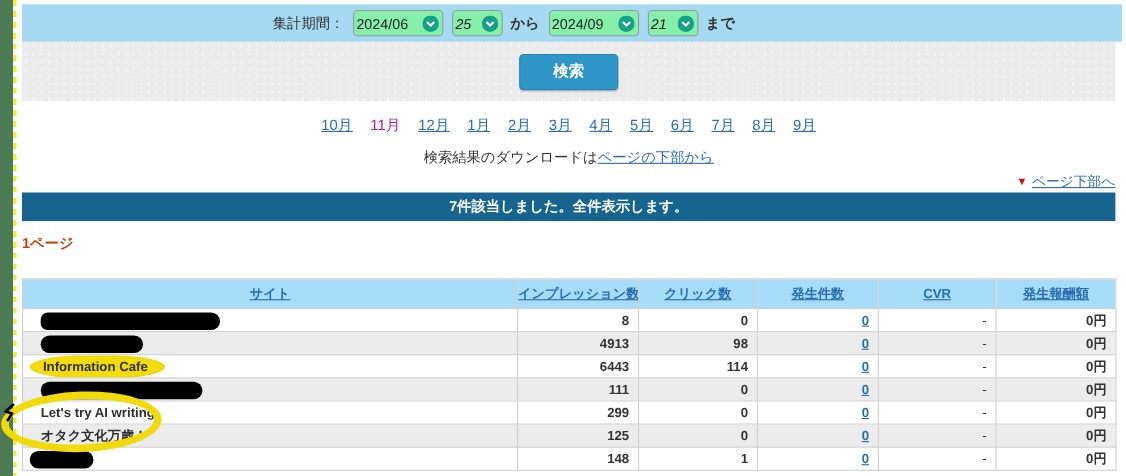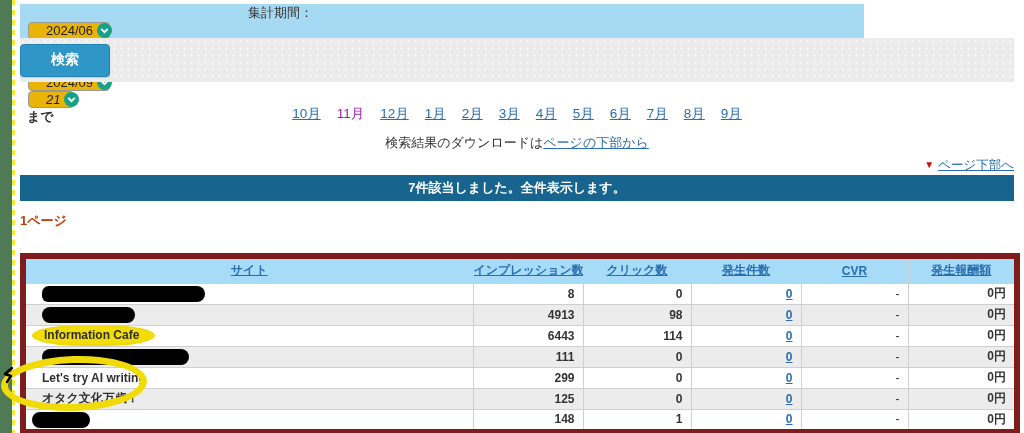--- a/index.html
+++ b/index.html
@@ -10,40 +10,40 @@
     color:#333; font-size:13px;
   }
   
   .stripe { position:absolute; left:0; top:0; width:12px; height:433px; background:#4e7a55; }
   .stripe-dash {
     position:absolute; left:12px; top:0; width:3px; height:433px;
     background:repeating-linear-gradient(180deg,#f3ea3a 0 5px,#ffffff 5px 10px);
   }
   
   .filter-bar {
-    position:absolute; left:20px; top:4px; width:844px; height:34px;
-    background:#a6daf2; display:flex; align-items:flex-start;flex-direction:column;
+    position:absolute; left:20px; top:4px; width:1000px; height:34px;
+    background:#a6daf2; display:flex; align-items:center;
   }
   .f-label { margin-left:228px; font-size:13px; color:#333; }
   .sel {
     display:inline-flex; align-items:center; justify-content:space-between;
-    background:#eab308; border:1px solid #999; border-radius:4px;
-    height:24px; padding:0 3px 0 17px; margin-left:8px; font-size:13px; color:#222;
+    background:#86efac; border:1px solid #999; border-radius:4px;
+    height:24px; padding:0 3px 0 2px; margin-left:8px; font-size:13px; color:#222;
     cursor:pointer;
   }
   .sel-ym { width:82px; } .sel-day { width:46px;font-style:italic; }
   .chev { display:inline-flex; margin-left:4px; }
   .f-word { margin-left:7px; font-size:13px;font-weight:bold; }
   
   .search-panel {
-    position:absolute; left:20px; top:38px; width:994px; height:44px;
+    position:absolute; left:20px; top:38px; width:994px; height:54px;
     background:#ebebeb;
     background-image:radial-gradient(circle,#f7f7f7 1px,transparent 1.2px);
     background-size:7px 7px;
-    display:flex; align-items:center; 
+    display:flex; align-items:center; justify-content:center;
   }
   .search-btn {
     width:90px; height:33px; background:#2f96c8; color:#fff; font-weight:bold;
     font-size:14px; border:1px solid #2384b4; border-radius:4px; cursor:pointer;
     font-family:inherit; box-shadow:0 1px 1px rgba(0,0,0,0.15);
   }
   
   .months {
     position:absolute; left:20px; top:105px; width:994px;
     text-align:center; font-size:13.5px;
@@ -62,21 +62,21 @@
     position:absolute; left:20px; top:175px; width:994px; height:26px;
     background:#17648f; color:#fff; font-size:13px;
     display:flex; align-items:center; justify-content:center;font-weight:bold;
   }
   
   .pageno { position:absolute; left:20px; top:212px; width:994px; text-align:left; font-weight:bold; font-size:13px; color:#c2410c; }
   
   #site-table {
     position:absolute; left:20px; top:253px; width:994px;
     border-collapse:collapse; table-layout:fixed; font-size:12px;
-    border:6px solid #7f1d1d;
+    border:1px solid #7f1d1d;
   }
   #site-table th, #site-table td { border:1px solid #cfcfcf; overflow:hidden; white-space:nowrap; }
   #site-table thead th {
     background:#a6dcf7; height:27px; text-align:center; font-weight:bold;
   }
   #site-table thead a { color:#2a6db0; text-decoration:underline; cursor:pointer; }
   #site-table tbody tr { height:21px; }
   #site-table tbody tr:nth-child(even) td { background:#ececec; }
   .c-site { text-align:left; padding:1px 16px; font-weight:bold; color:#2f2f2f; }
   .num { text-align:right; padding:1px 8px; font-weight:bold; color:#333; }

